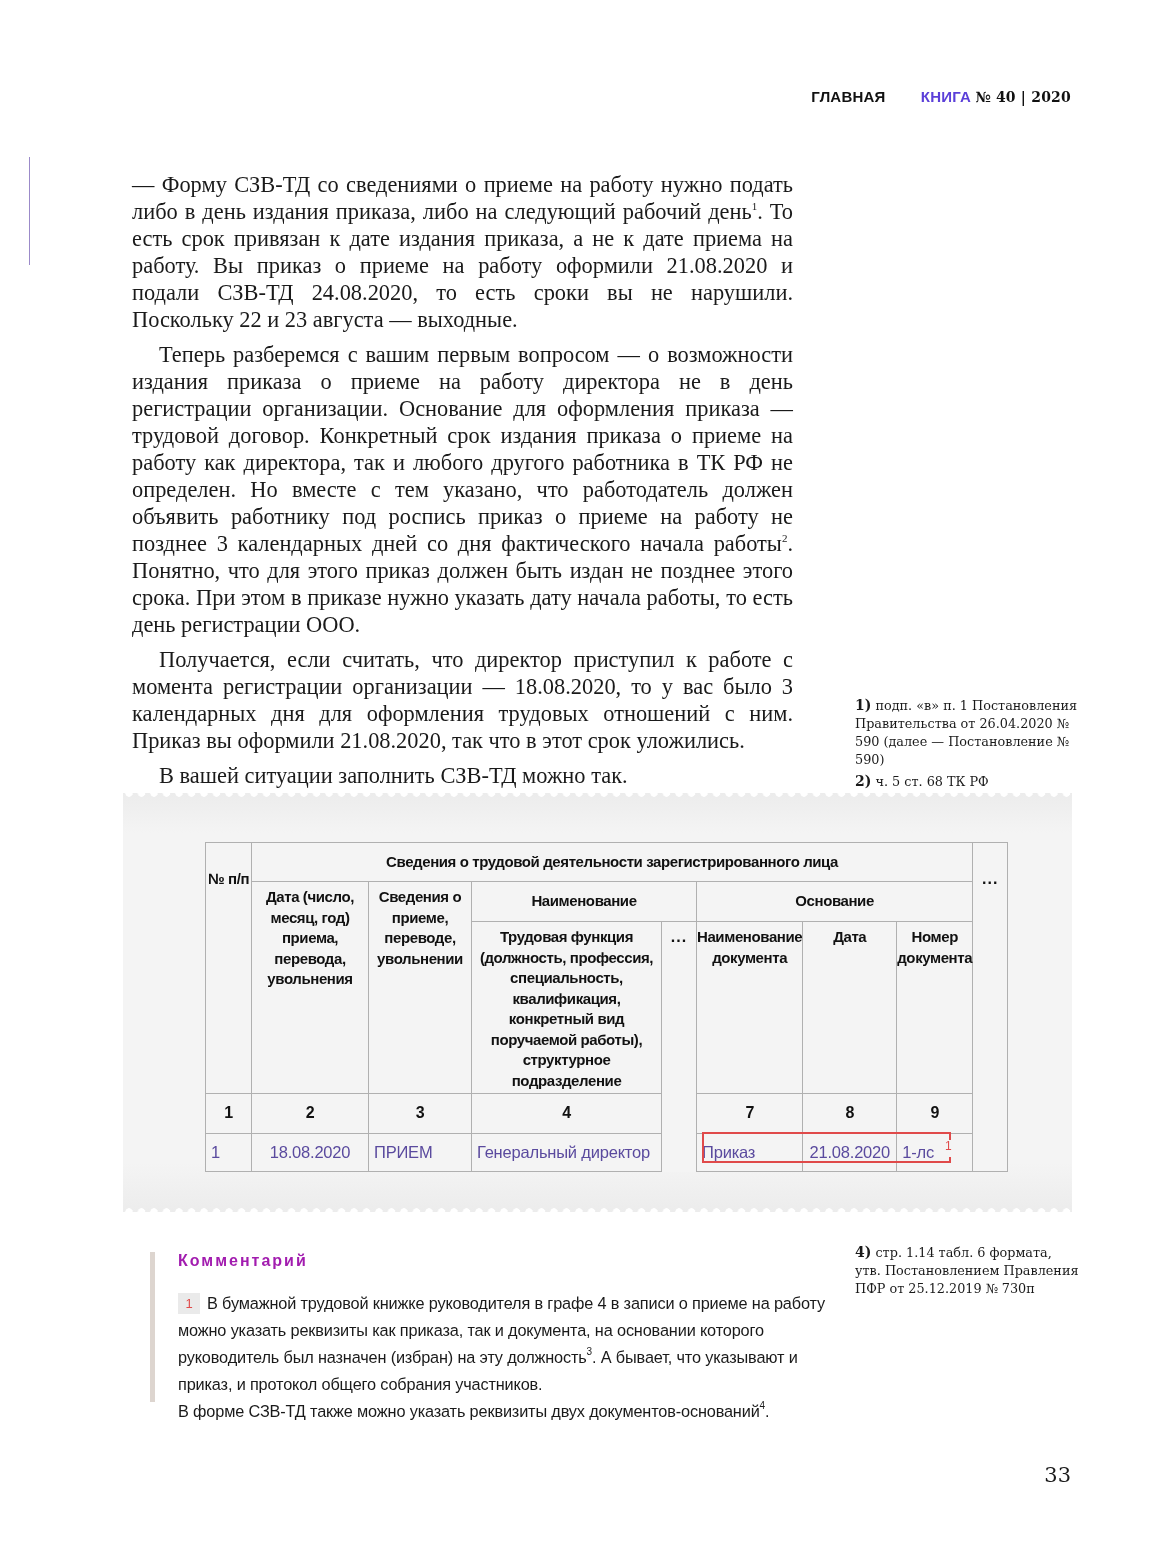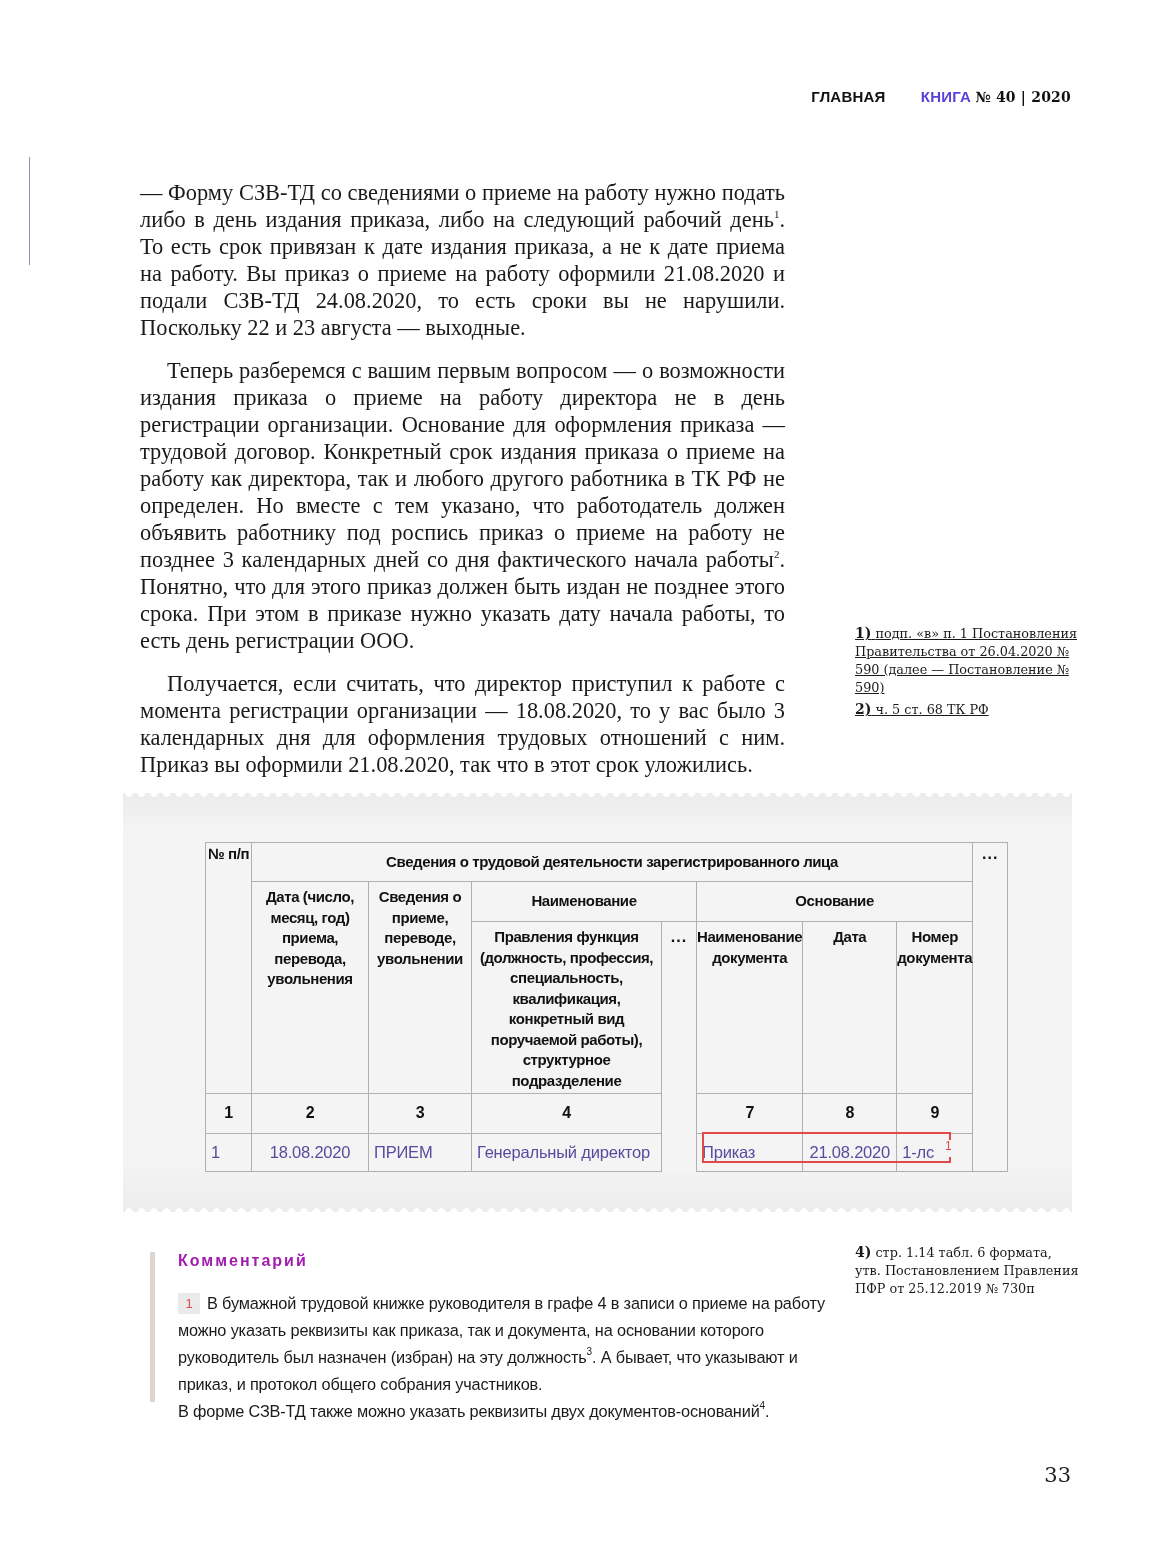--- a/index.html
+++ b/index.html
@@ -5,46 +5,46 @@
   html, body { margin: 0; padding: 0; background: #ffffff; }
   body { width: 1163px; height: 1559px; position: relative; overflow: hidden; font-family: "DejaVu Serif", serif; color: #1a1a1a; }
 
   .masthead { position: absolute; top: 88px; right: 92px; font-family: "Liberation Sans", sans-serif; font-weight: bold; font-size: 15px; letter-spacing: 0.2px; color: #111; white-space: nowrap; }
   .masthead .brand-accent { color: #5b3fd9; padding-left: 31px; }
   .masthead .issue { font-family: "DejaVu Serif", serif; font-weight: bold; font-size: 14px; }
 
   .left-rule { position: absolute; left: 29px; top: 157px; width: 1px; height: 108px; background: #9b8ac9; }
 
   .body-text { position: absolute; left: 124px; top: 163px; width: 677px; font-family: "Liberation Serif", serif; font-size: 22.4px; line-height: 27px; text-align: justify; color: #1a1a1a; }
-  .body-text p { margin: 16px; }
+  .body-text p { margin: 8px; }
   .body-text p.indent { text-indent: 27px; }
   .body-text sup { font-size: 11px; line-height: 0; vertical-align: 9px; }
 
   .sidenotes { position: absolute; left: 855px; width: 225px; font-family: "DejaVu Serif", serif; font-size: 12.8px; line-height: 18px; color: #1a1a1a; }
   .sidenotes .note { margin-bottom: 3px; }
   .sidenotes .note-num { font-weight: bold; font-size: 14px; }
-  .sidenotes.top { top: 624px; text-decoration: underline; }
+  .sidenotes.top { top: 696px; }
   .sidenotes.bottom { top: 1243px; }
 
   .form-panel { position: absolute; left: 123px; top: 793px; width: 949px; height: 419px; background: linear-gradient(#ececec 0px, #f4f4f4 40px, #f4f4f4 370px, #ececec 419px); }
   .form-panel .scallop-top, .form-panel .scallop-bottom { position: absolute; left: 0; width: 100%; height: 5px; }
   .form-panel .scallop-top { top: 0; background: radial-gradient(circle at 6px 0px, #ffffff 3.5px, transparent 4px) repeat-x; background-size: 12.5px 5px; }
   .form-panel .scallop-bottom { bottom: 0; background: radial-gradient(circle at 6px 5px, #ffffff 3.5px, transparent 4px) repeat-x; background-size: 12.5px 5px; }
 
   table.szv { position: absolute; left: 82px; top: 49px; border-collapse: collapse; font-family: "Liberation Sans", sans-serif; font-stretch: condensed; background: #f4f4f4; }
   table.szv td { border: 1px solid #b0b0b0; padding: 0; text-align: center; vertical-align: top; font-size: 15px; line-height: 20.5px; color: #111; font-weight: bold; letter-spacing: -0.4px; }
   table.szv td.mid { vertical-align: middle; }
   table.szv tr.r1 td { height: 38px; }
   table.szv tr.r2 td { height: 39px; }
   table.szv tr.r3 td { height: 166px; }
   table.szv tr.rn td { height: 39px; vertical-align: middle; font-size: 16px; }
   table.szv tr.rd td { height: 37px; vertical-align: middle; font-weight: normal; color: #5a4a9e; font-size: 16.5px; letter-spacing: -0.2px; }
   table.szv tr.rd td.left { text-align: left; padding-left: 5px; }
   table.szv td.gap-col { border-top: none; border-bottom: none; background: #f4f4f4; }
-  table.szv td.pad-top { padding-top: 1px; }
+  table.szv td.pad-top { padding-top: 26px; }
   table.szv td.pad-top-sm { padding-top: 5px; }
   table.szv td.dots { font-size: 16px; letter-spacing: 1px; }
 
   .highlight-box { position: absolute; left: 579px; top: 339px; width: 248px; height: 31px; border: 2px solid #e04a4a; border-right: none; box-sizing: border-box; pointer-events: none; }
   .highlight-box .end-tick { position: absolute; right: -1px; top: -2px; width: 2px; height: 8px; background: #e04a4a; }
   .highlight-box .end-tick.b { top: auto; bottom: -2px; height: 6px; }
   .highlight-marker { position: absolute; left: 822px; top: 346px; font-family: "Liberation Sans", sans-serif; font-size: 12px; color: #e04a4a; }
 
   .comment { position: absolute; left: 150px; top: 1252px; width: 650px; height: 150px; border-left: 5px solid #ddd5cf; padding-left: 23px; font-family: "Liberation Sans", sans-serif; font-stretch: condensed; }
   .comment .comment-title { color: #a21caf; font-weight: bold; font-size: 16px; letter-spacing: 2px; line-height: 18px; margin-bottom: 20px; }
@@ -99,21 +99,21 @@
       <td colspan="7" class="mid">Сведения о трудовой деятельности зарегистрированного лица</td>
       <td rowspan="5" class="pad-top dots">...</td>
     </tr>
     <tr class="r2">
       <td rowspan="2" class="pad-top-sm">Дата (число, месяц, год) приема, перевода, увольнения</td>
       <td rowspan="2" class="pad-top-sm">Сведения о приеме, переводе, увольнении</td>
       <td colspan="2" class="mid">Наименование</td>
       <td colspan="3" class="mid">Основание</td>
     </tr>
     <tr class="r3">
-      <td class="pad-top-sm">Правления функция (должность, профессия, специальность, квалификация, конкретный вид поручаемой работы), структурное подразделение</td>
+      <td class="pad-top-sm">Трудовая функция (должность, профессия, специальность, квалификация, конкретный вид поручаемой работы), структурное подразделение</td>
       <td rowspan="3" class="pad-top-sm dots gap-col">...</td>
       <td class="pad-top-sm">Наименование документа</td>
       <td class="pad-top-sm">Дата</td>
       <td class="pad-top-sm">Номер документа</td>
     </tr>
     <tr class="rn">
       <td>1</td>
       <td>2</td>
       <td>3</td>
       <td>4</td>

